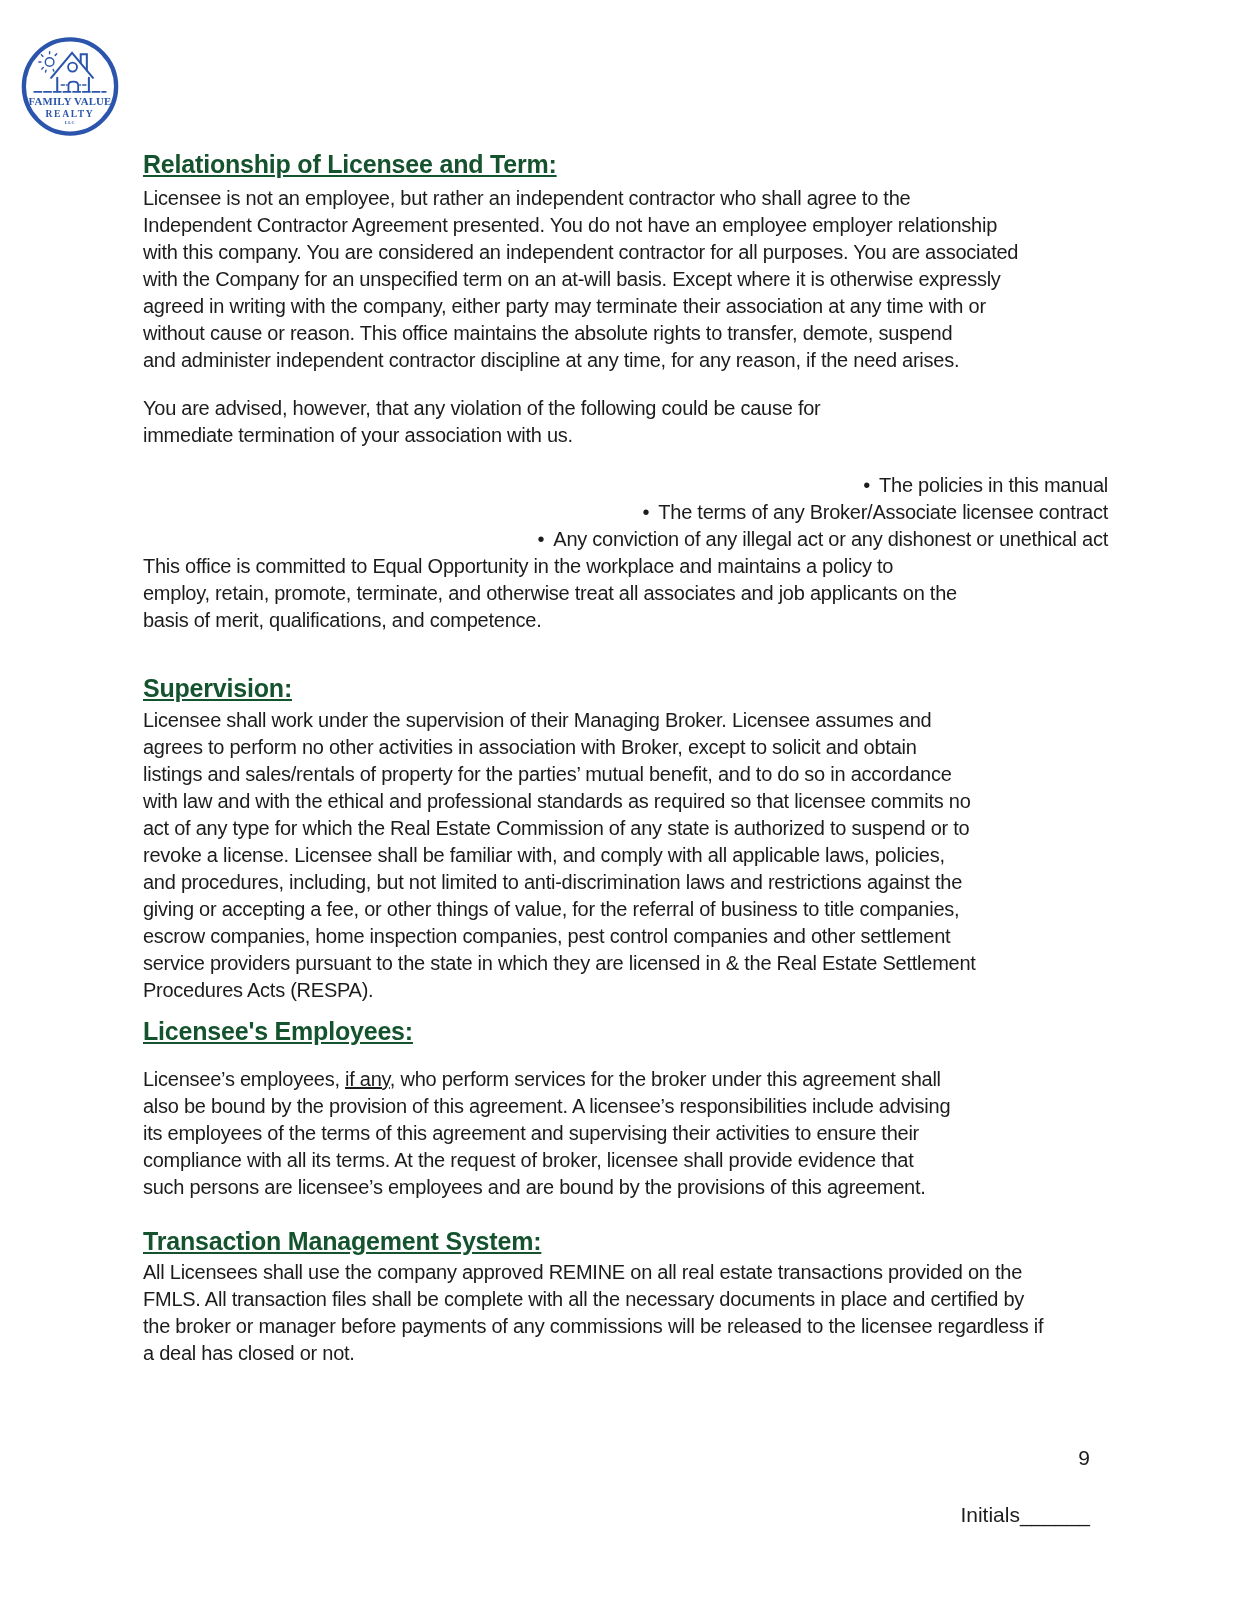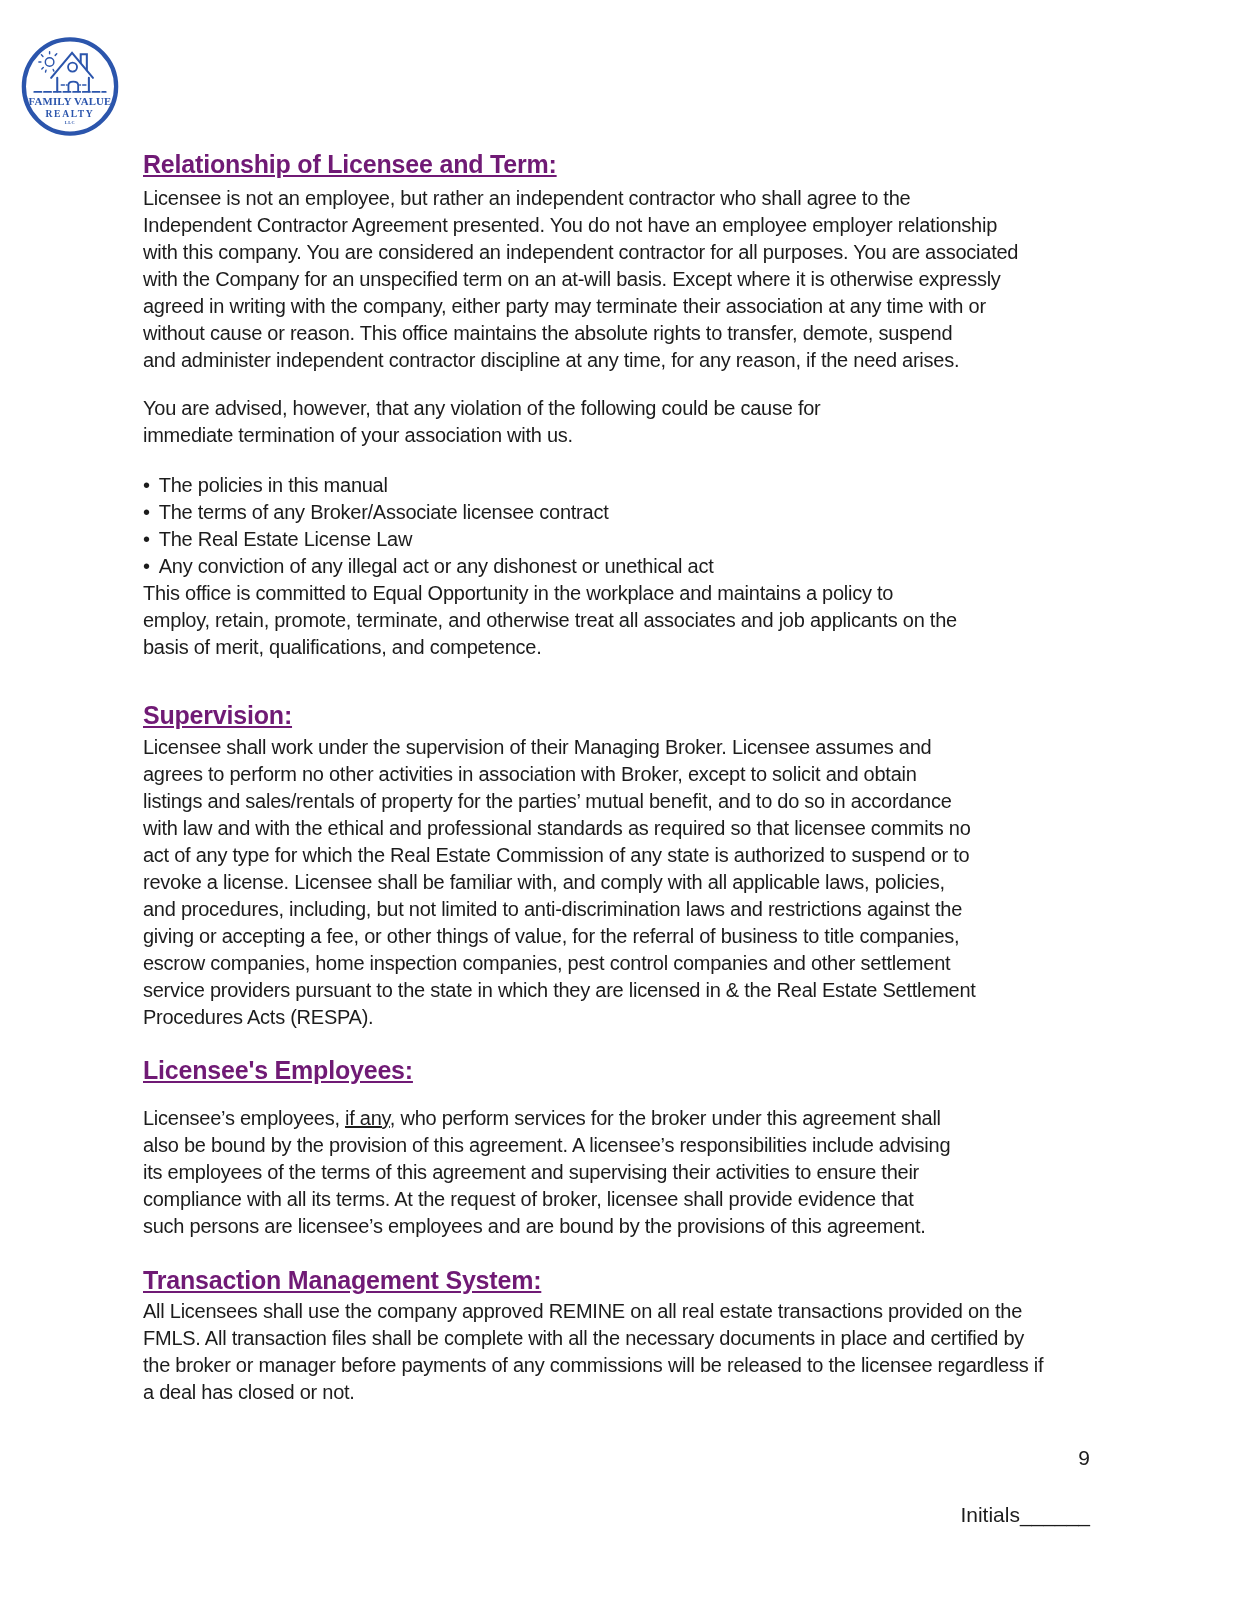--- a/index.html
+++ b/index.html
@@ -8,34 +8,34 @@
     font-family:"Liberation Sans", sans-serif; color:#1c1c1c;
     overflow:hidden;
   }
   .logo {
     position:absolute; left:21px; top:37px; width:98px; height:99px;
   }
   .content {
     position:absolute; left:143px; top:150px; width:965px;
   }
   .section-heading {
-    font-size:25px; line-height:28px; font-weight:bold; color:#701a75;
+    font-size:25px; line-height:28px; font-weight:bold; color:#14532d;
     text-decoration:underline; letter-spacing:-0.2px; margin:0;
   }
   .para {
     font-size:20px; line-height:27px; letter-spacing:-0.25px;
     white-space:pre; margin:0;
   }
   .mb-h1 { margin-bottom:7px; }
   .mb-p1 { margin-bottom:21px; }
   .mb-p2 { margin-bottom:23px; }
-  .mb-bullets { margin-bottom:24px; }
+  .mb-bullets { margin-bottom:24px;text-align:right; }
   .mb-p3 { margin-bottom:40px; }
   .mb-h2 { margin-bottom:5px; }
-  .mb-p4 { margin-bottom:25px; }
+  .mb-p4 { margin-bottom:13px; }
   .mb-h3 { margin-bottom:21px; }
   .mb-p5 { margin-bottom:26px; }
   .mb-h4 { margin-bottom:4px; }
   .bullet-list { margin:0; }
   .bullet-item {
     font-size:20px; line-height:27px; letter-spacing:-0.25px; white-space:pre;
   }
   .bullet-glyph { display:inline-block; margin-right:9px; }
   .emphasis { font-weight:normal; text-decoration:underline; }
   .footer-page-number {
@@ -91,21 +91,20 @@
 agreed in writing with the company, either party may terminate their association at any time with or
 without cause or reason. This office maintains the absolute rights to transfer, demote, suspend
 and administer independent contractor discipline at any time, for any reason, if the need arises.</p>
 
     <p class="para mb-p2">You are advised, however, that any violation of the following could be cause for
 immediate termination of your association with us.</p>
 
     <div class="bullet-list mb-bullets">
       <div class="bullet-item"><span class="bullet-glyph">•</span><span>The policies in this manual</span></div>
       <div class="bullet-item"><span class="bullet-glyph">•</span><span>The terms of any Broker/Associate licensee contract</span></div>
-      <div class="bullet-item"><span class="bullet-glyph">•</span><span>The Real Estate License Law</span></div>
       <div class="bullet-item"><span class="bullet-glyph">•</span><span>Any conviction of any illegal act or any dishonest or unethical act</span></div>
     </div>
 
     <p class="para mb-p3">This office is committed to Equal Opportunity in the workplace and maintains a policy to
 employ, retain, promote, terminate, and otherwise treat all associates and job applicants on the
 basis of merit, qualifications, and competence.</p>
 
     <h1 class="section-heading mb-h2">Supervision:</h1>
     <p class="para mb-p4">Licensee shall work under the supervision of their Managing Broker. Licensee assumes and
 agrees to perform no other activities in association with Broker, except to solicit and obtain

